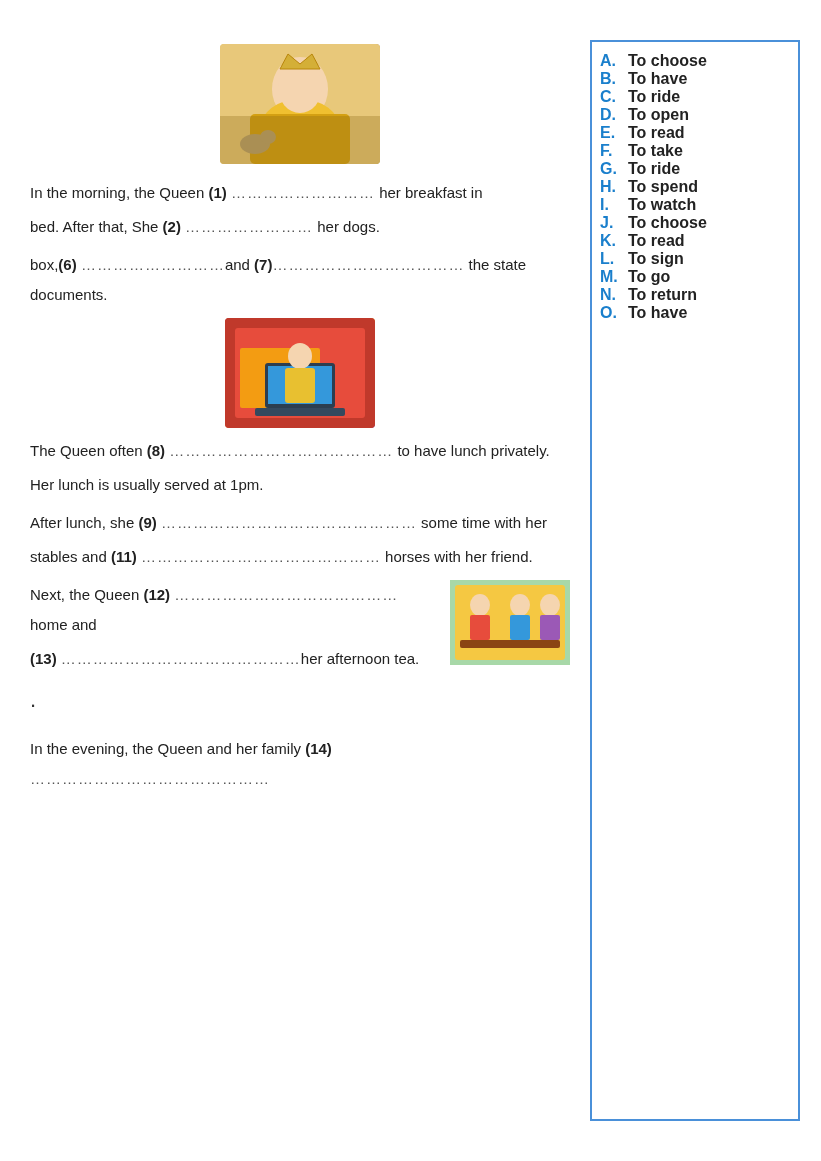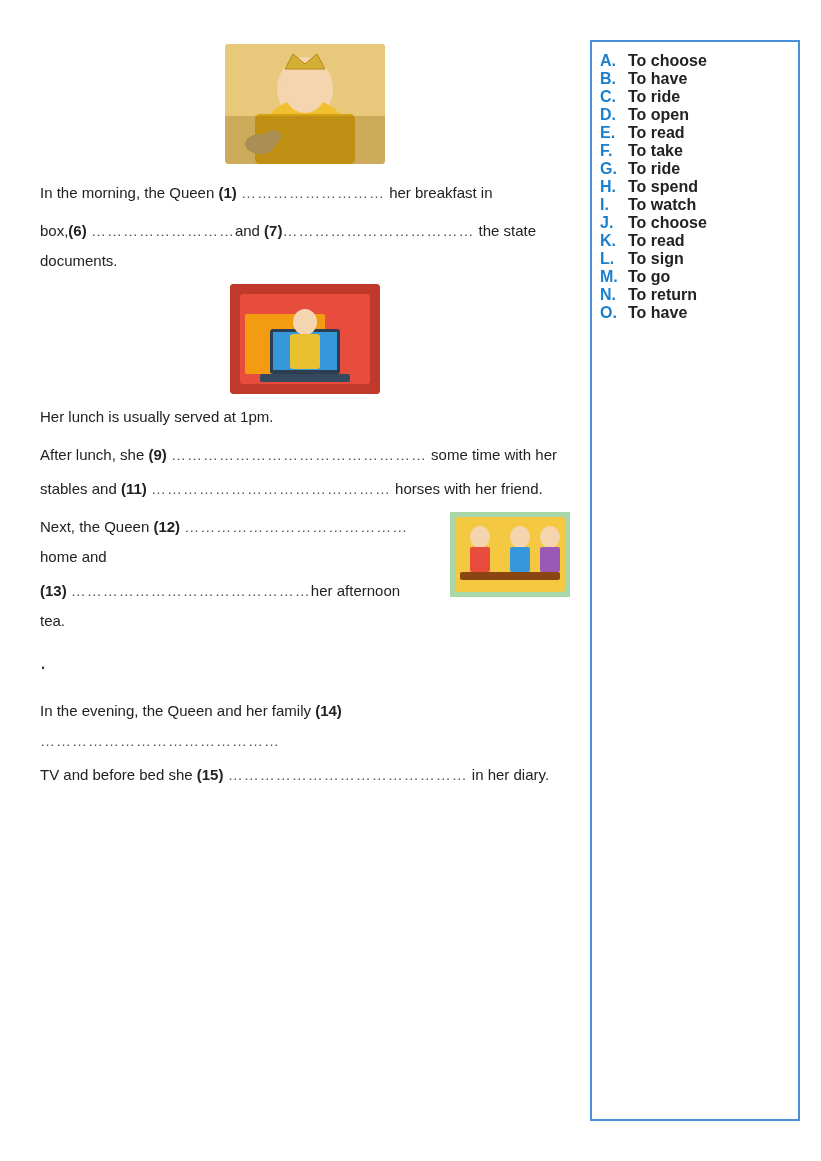--- a/index.html
+++ b/index.html
@@ -13,21 +13,21 @@
       position: relative;
     }
     .page {
       display: flex;
       width: 821px;
       min-height: 1161px;
       padding: 30px 0 30px 0;
     }
     .left-col {
       flex: 1;
-      padding: 0 20px 0 40px;
+      padding: 0 20px 0 30px;
       max-width: 590px;
     }
     .right-col {
       width: 210px;
       border: 2px solid #4a90d9;
       margin: 10px 15px 10px 0;
       padding: 10px 8px;
       display: flex;
       flex-direction: column;
       gap: 14px;
@@ -162,20 +162,21 @@
 
         <ellipse cx="35" cy="100" rx="15" ry="10" fill="#b8a070"></ellipse>
         <ellipse cx="48" cy="93" rx="8" ry="7" fill="#b8a070"></ellipse>
       </svg>
     </div>
 
     <div class="instructions"></div>
 
     <div class="text-block">
       <p>In the morning, the Queen <span class="bold">(1)</span> <span class="dots">………………………</span> her breakfast in</p>
+      <p> bed. After that, She <span class="bold">(2)</span> <span class="dots">……………………</span> her dogs.</p>
     </div>
 
 
     <div class="text-block">
       <p> box,<span class="bold">(6)</span> <span class="dots">………………………</span>and <span class="bold">(7)</span><span class="dots">………………………………</span> the state documents.</p>
     </div>
 
     <div class="mid-img">
       <svg width="150" height="110" viewBox="0 0 150 110">
         <rect width="150" height="110" fill="#c0392b"></rect>
@@ -185,20 +186,21 @@
         <rect x="40" y="45" width="70" height="45" fill="#2c3e50" rx="3"></rect>
         <rect x="43" y="48" width="64" height="38" fill="#3498db"></rect>
         <rect x="30" y="90" width="90" height="8" fill="#34495e" rx="2"></rect>
 
         <ellipse cx="75" cy="38" rx="12" ry="13" fill="#f5d5b0"></ellipse>
         <rect x="60" y="50" width="30" height="35" fill="#e8c030" rx="3"></rect>
       </svg>
     </div>
 
     <div class="text-block">
+      <p>The Queen often <span class="bold">(8)</span> <span class="dots">……………………………………</span> to have lunch privately.</p>
       <p>Her lunch is usually served at 1pm.</p>
     </div>
 
     <div class="text-block">
       <p>After lunch, she <span class="bold">(9)</span> <span class="dots">…………………………………………</span> some time with her</p>
       <p>stables and <span class="bold">(11)</span> <span class="dots">………………………………………</span> horses with her friend.</p>
     </div>
 
     <div class="text-block">
       <div class="inline-img-row">
@@ -220,21 +222,20 @@
             <rect x="90" y="35" width="20" height="25" fill="#9b59b6" rx="2"></rect>
 
             <rect x="10" y="60" width="100" height="8" fill="#8B4513" rx="2"></rect>
           </svg>
         </div>
       </div>
     </div>
 
     <div class="text-block">
       <p>In the evening, the Queen and her family <span class="bold">(14)</span> <span class="dots">………………………………………</span></p>
-      <p>TV and before bed she <span class="bold">(15)</span> <span class="dots">………………………………………</span> in her diary.</p>
     </div>
   </div>
 
   <div class="right-col">
 
     <div id="verb-list">
         <div class="verb-item">
       <span class="verb-letter">A.</span>
       <span class="verb-text">To choose</span>
     </div>

